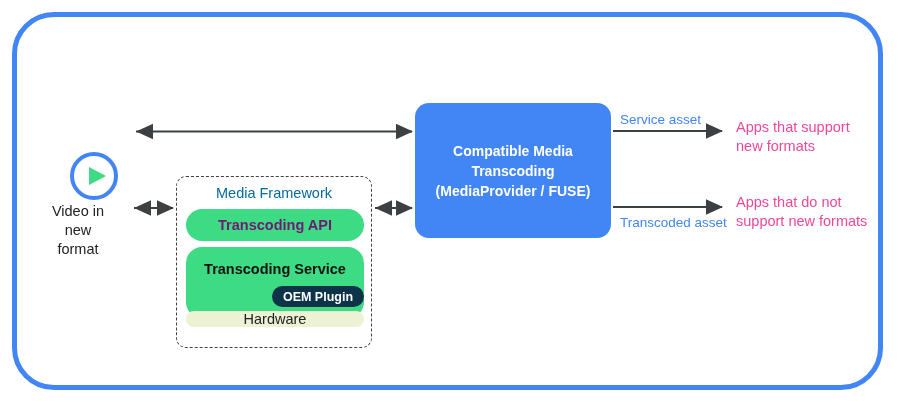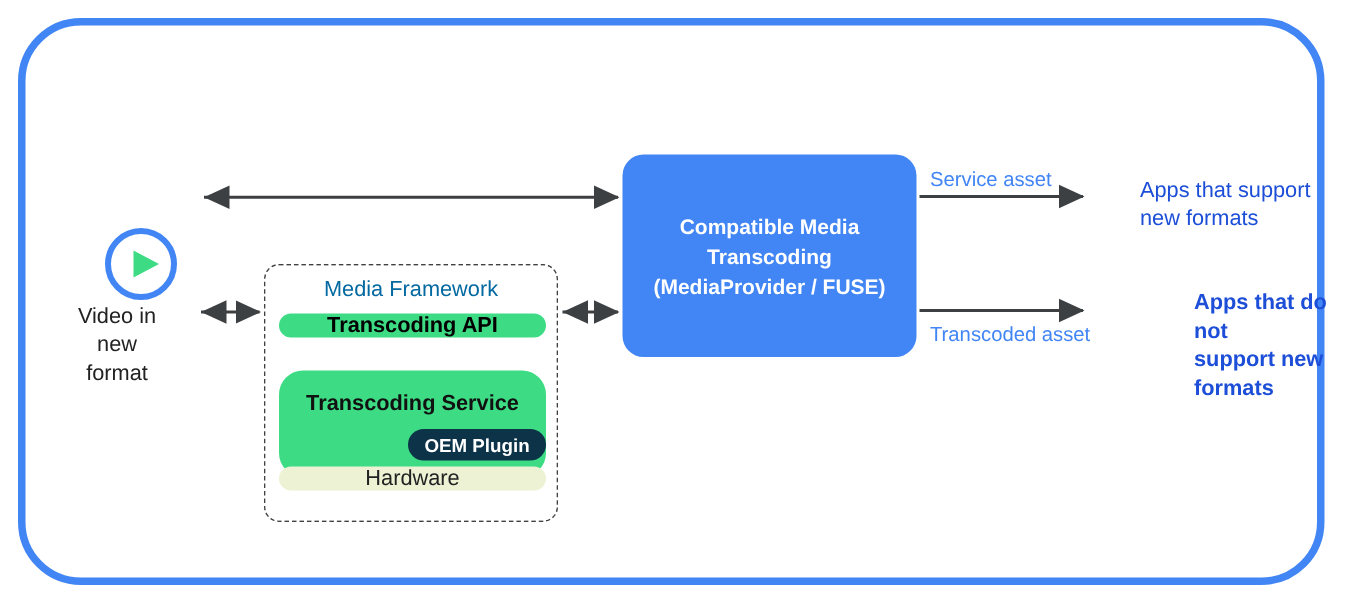--- a/index.html
+++ b/index.html
@@ -90,25 +90,25 @@
     left: 9px;
     width: 178px;
     box-sizing: border-box;
     display: flex;
     align-items: center;
     justify-content: center;
     border-radius: 16px;
   }
   #box-api {
     top: 32px;
-    height: 16px;
+    height: 32px;
     background: #3ddc84;
     font-size: 14.5px;
     font-weight: bold;
-    color: #000000;
+    color: #701a75;
   }
   #box-service {
     top: 70px;
     height: 71px;
     background: #3ddc84;
     font-size: 14.5px;
     font-weight: bold;
     color: #111111;
     align-items: flex-start;
     padding-top: 14px;
@@ -165,26 +165,25 @@
     color: #4285f4;
     white-space: nowrap;
   }
   #label-original { left: 620px; top: 112px; }
   #label-transcoded { left: 620px; top: 215px; }
 
   .apps-label {
     position: absolute;
     font-size: 14.5px;
     line-height: 19px;
-    color: #1d4ed8;
+    color: #ec4899;
     white-space: pre-line;
-    margin-left: 24px;
   }
   #label-apps-support { left: 736px; top: 118px; }
-  #label-apps-nosupport { left: 772px; top: 193px; font-weight: bold; }
+  #label-apps-nosupport { left: 736px; top: 193px; }
 
   
   #arrows {
     position: absolute;
     left: 0;
     top: 0;
     width: 898px;
     height: 404px;
     pointer-events: none;
   }

